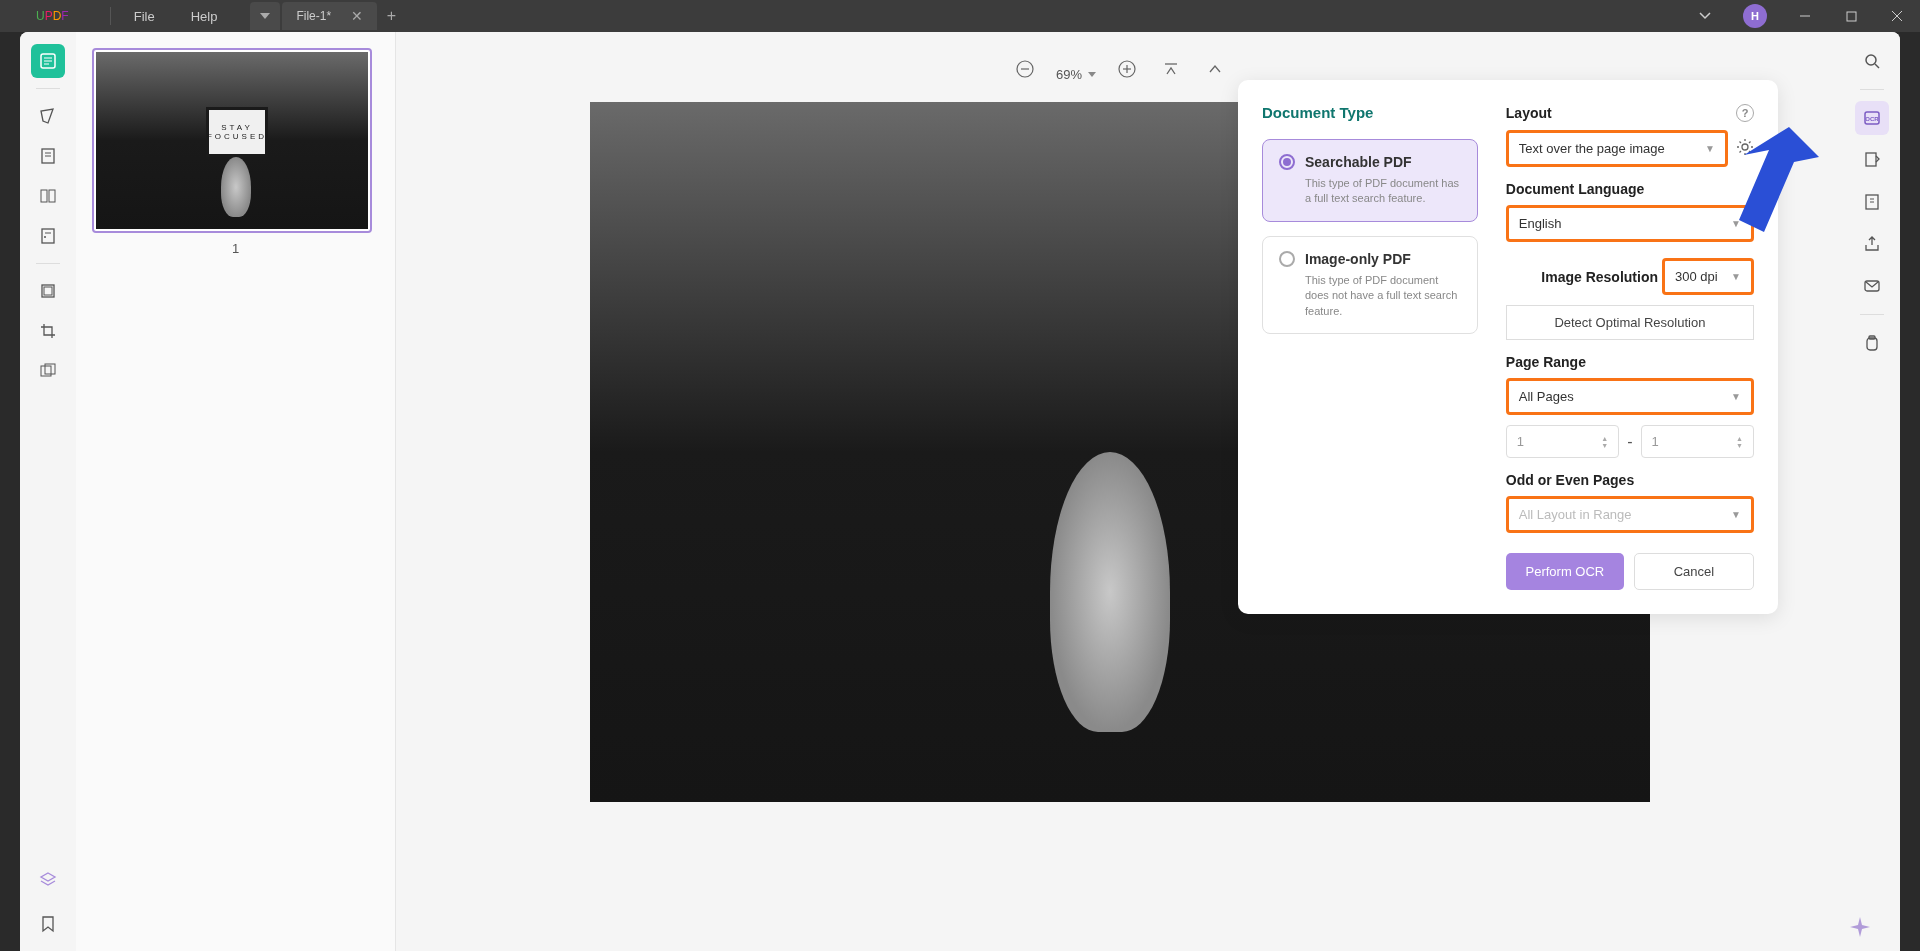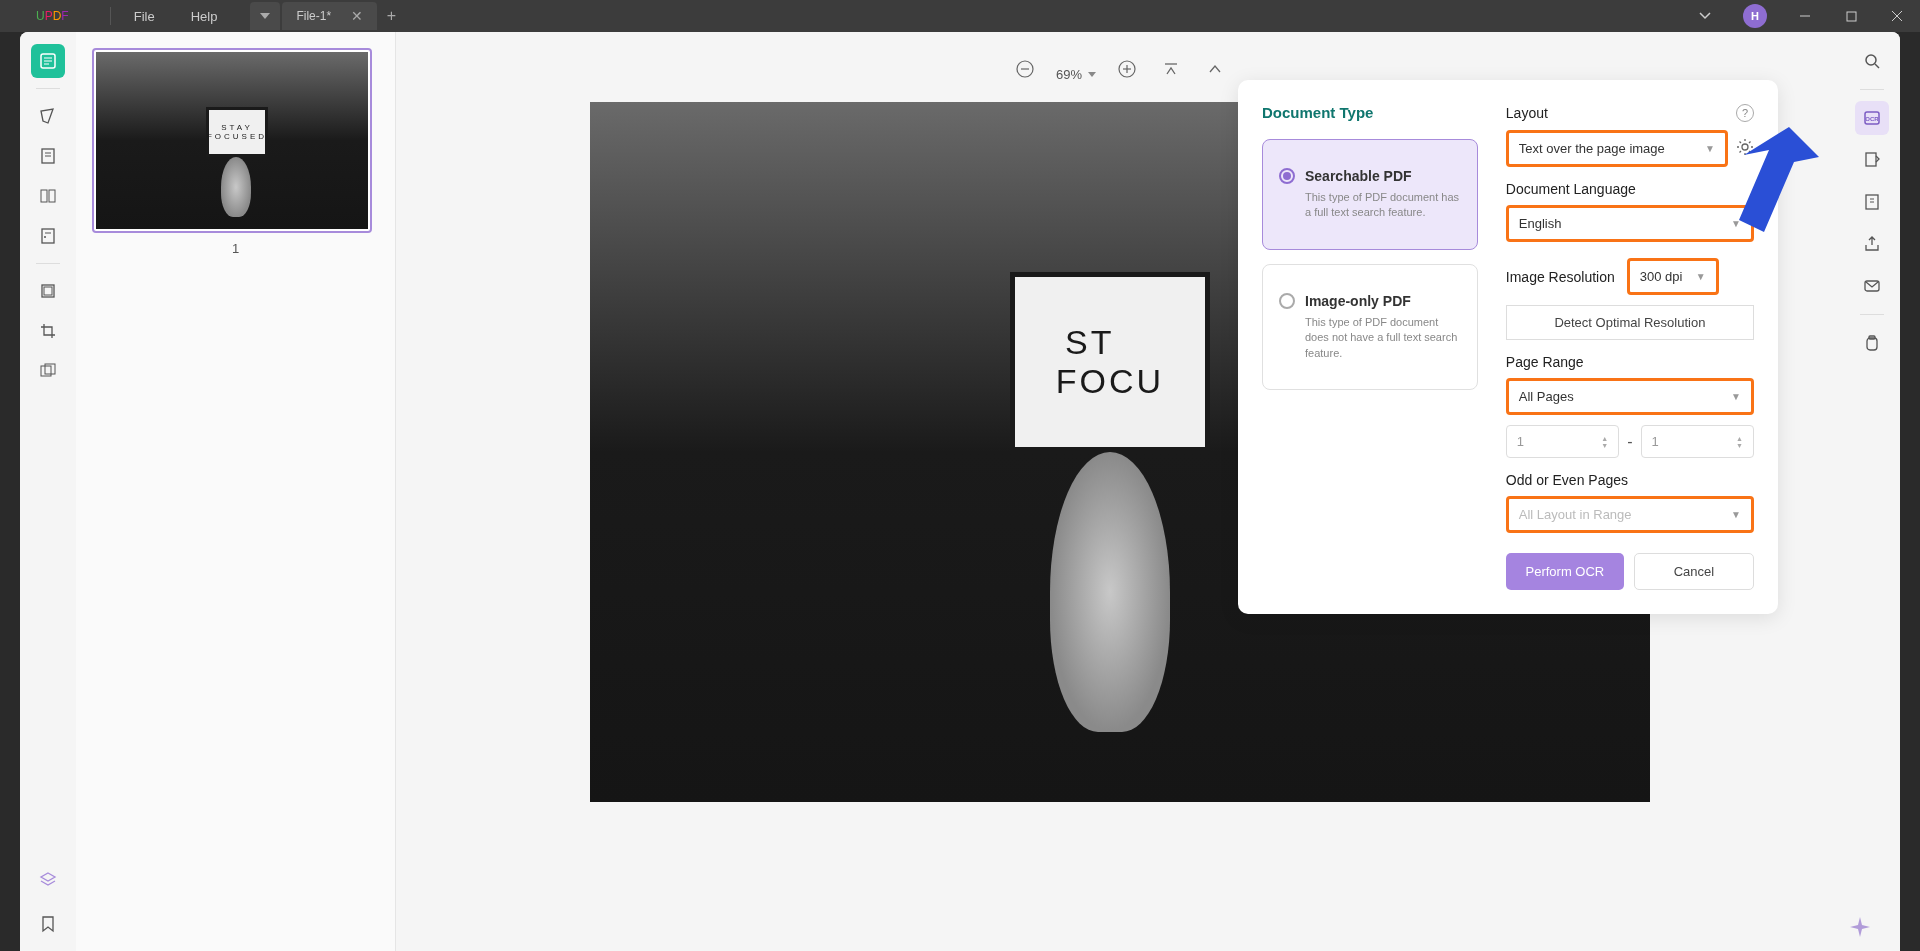--- a/index.html
+++ b/index.html
@@ -46,38 +46,38 @@
 .right-toolbar{width:56px;background:#f5f5f5;display:flex;flex-direction:column;align-items:center;padding-top:12px;gap:8px;border-radius:0 8px 0 0}
 .rt-btn{width:34px;height:34px;display:flex;align-items:center;justify-content:center;border-radius:6px;cursor:pointer;color:#555}
 .rt-btn.active{background:#e8e0f7;color:#7c5cc4}
 .rt-sep{width:24px;height:1px;background:#ddd;margin:3px 0}
 
 
 .ocr-panel{position:absolute;top:48px;right:66px;width:540px;background:#fff;border-radius:10px;box-shadow:0 4px 20px rgba(0,0,0,0.1);padding:24px;display:flex;gap:28px;z-index:10}
 .ocr-left{flex:1}
 .ocr-right{flex:1.15}
 .panel-title{font-size:15px;font-weight:600;color:#0f766e;margin-bottom:18px}
-.option-card{border:1px solid #e0e0e0;border-radius:8px;padding:28px 16px;margin-bottom:14px;cursor:pointer}
+.option-card{border:1px solid #e0e0e0;border-radius:8px;padding:14px 16px;margin-bottom:14px;cursor:pointer}
 .option-card.selected{background:#ede7fa;border-color:#a78bdb}
 .option-header{display:flex;align-items:center;gap:10px;margin-bottom:6px}
 .radio{width:16px;height:16px;border:2px solid #aaa;border-radius:50%;position:relative}
 .radio.checked{border-color:#8e6dd1}
 .radio.checked::after{content:'';position:absolute;top:2px;left:2px;width:8px;height:8px;background:#8e6dd1;border-radius:50%}
 .option-title{font-weight:600;font-size:14px;color:#333}
 .option-desc{font-size:11px;color:#888;line-height:1.4;margin-left:26px}
-.field-label{font-size:14px;font-weight:400;color:#222;margin-bottom:8px;margin-top:14px;display:flex;align-items:center;justify-content:space-between}
+.field-label{font-size:14px;font-weight:700;color:#222;margin-bottom:8px;margin-top:14px;display:flex;align-items:center;justify-content:space-between}
 .field-label:first-child{margin-top:0}
 .help-icon{width:18px;height:18px;border:1px solid #aaa;border-radius:50%;display:inline-flex;align-items:center;justify-content:center;font-size:11px;color:#888;cursor:pointer}
 .gear-icon{cursor:pointer;color:#666}
 .select-box{width:100%;border:3px solid #f97316;border-radius:4px;padding:8px 10px;font-size:13px;color:#333;background:#fff;display:flex;justify-content:space-between;align-items:center;cursor:pointer}
 .select-box.disabled{color:#bbb}
 .chev{font-size:10px;color:#999}
 .row{display:flex;align-items:center;gap:8px}
 .row .select-box{flex:1}
-.resolution-row{display:flex;align-items:center;justify-content:flex-start;gap:12px}
+.resolution-row{display:flex;align-items:center;justify-content:flex-end;gap:4px}
 .resolution-row .field-label{margin:0}
 .resolution-row .select-box{width:92px}
 .detect-btn{width:100%;border:1px solid #ddd;background:#fff;border-radius:0;padding:9px;font-size:13px;color:#444;cursor:pointer;margin-top:10px}
 .spinner{border:1px solid #ddd;border-radius:4px;padding:8px 10px;font-size:13px;color:#999;display:flex;align-items:center;justify-content:space-between;flex:1}
 .spin-btns{display:flex;flex-direction:column;font-size:7px;color:#aaa;line-height:1}
 .dash{color:#555}
 .buttons-row{display:flex;gap:10px;margin-top:20px}
 .btn{flex:1;padding:10px;border-radius:5px;font-size:13px;cursor:pointer;border:1px solid #ddd;background:#fff;color:#444}
 .btn.primary{background:#a584e0;color:#fff;border:none}
 
@@ -253,24 +253,20 @@
         </div>
       <div class="zoom-btn">
           <svg width="14" height="10" viewBox="0 0 14 10">
             <polyline points="2,8 7,2 12,8" fill="none" stroke="#666" stroke-width="1.3"></polyline>
           </svg>
         </div>
     </div>
     <div class="canvas-viewport">
       <div class="page">
         <div class="mock-photo">
-          <div class="sign" style="left:420px;top:170px;width:200px;height:180px;font-size:34px;border-width:5px;padding:20px">
-            <span style="align-self:flex-start;margin-left:30px">ST</span>
-            <span>FOCU</span>
-          </div>
           <div class="hand" style="left:460px;top:350px;width:120px;height:280px"></div>
         </div>
       </div>
     </div>
 
     <div class="ocr-panel">
       <div class="ocr-left">
         <div class="panel-title">Document Type</div>
         <div class="option-card selected">
           <div class="option-header">

